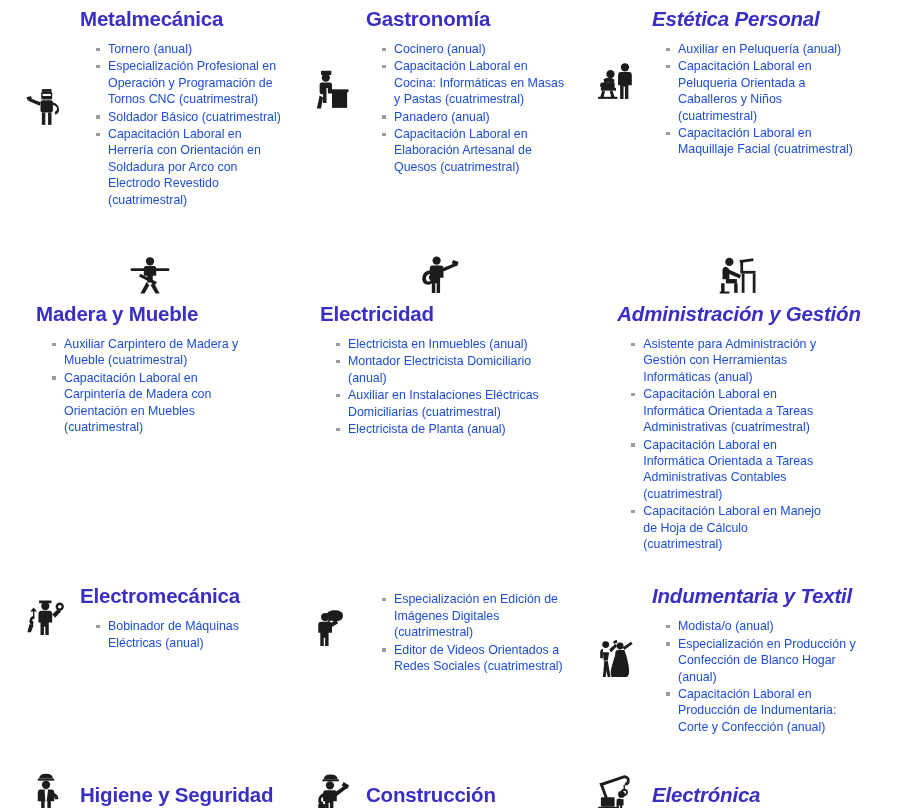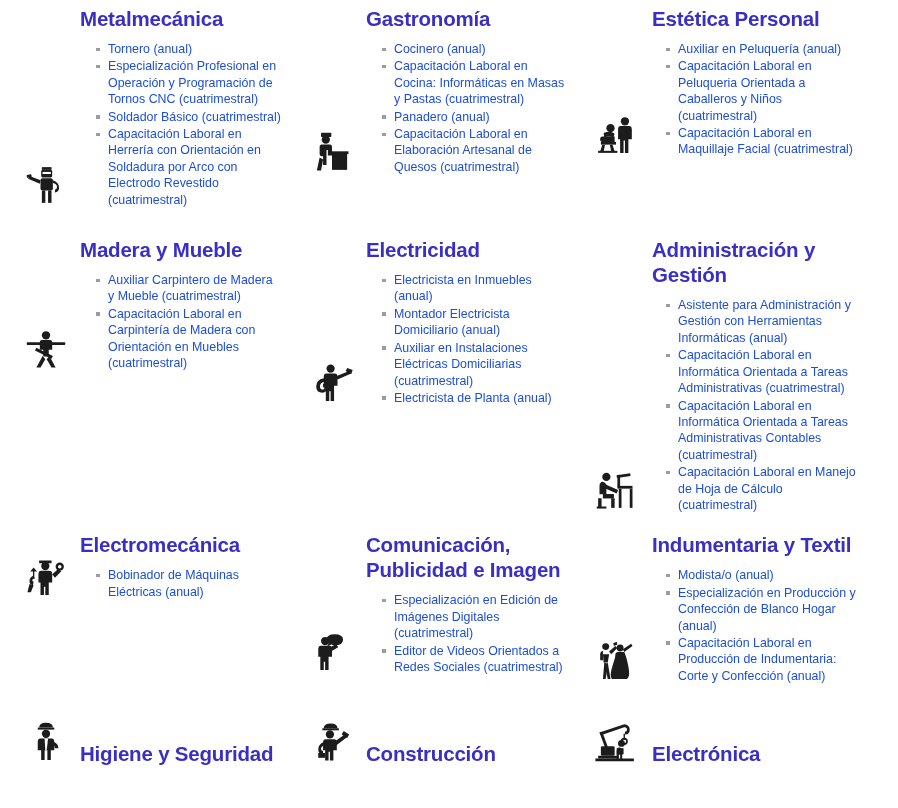--- a/index.html
+++ b/index.html
@@ -20,28 +20,28 @@
   .grid {
     width: 898px;
     display: grid;
     grid-template-columns: 290px 290px 318px;
     grid-auto-rows: min-content;
     align-items: start;
   }
 
   .card {
     display: flex;
-    align-items: flex-end;
+    align-items: center;
     padding: 0 8px 0 0;
   }
 
   
   .row-0 { margin-top: 4px; }
-  .row-1 { margin-top: 26px; }
-  .row-2 { margin-top: 16px; }
+  .row-1 { margin-top: 42px; flex-direction: column; }
+  .row-2 { margin-top: 28px; }
   .row-3 { margin-top: 33px; }
 
   .icon-wrap {
     flex: 0 0 auto;
     width: 56px;
     height: 48px;
     display: flex;
     align-items: flex-start;
     justify-content: center;
     padding-top: 2px;
@@ -60,21 +60,21 @@
 
   .cat-title {
     margin: 0;
     color: #3a2fc4;
     font-size: 20.5px;
     line-height: 25px;
     font-weight: 700;
     letter-spacing: -0.2px;
     padding-top: 2px;
   }
-  .card.col-2 .cat-title { padding-left: 2px; }
+  .card.col-2 .cat-title { padding-left: 2px; font-style: italic; }
 
   ul.courses {
     list-style: none;
     margin: 10px 0 0 0;
     padding: 0 0 0 16px;
   }
   ul.courses li {
     position: relative;
     color: #1d4ed8;
     font-size: 12.4px;
@@ -275,21 +275,20 @@
         <svg width="44" height="44" viewBox="0 0 64 64">
           <g fill="#1c1c1c">
     <circle cx="22" cy="16" r="6"></circle>
     <path d="M16 23 h12 q4 0 4 5 v11 h-5 v19 h-5 v-12 h-2 v12 h-5 v-19 h-3 v-11 q0 -5 4 -5Z"></path>
     <path d="M28 26 l10 -6 l3 5 l-10 6 Z"></path>
     <path d="M36 6 q12 0 12 8 q0 8 -12 8 q-3 0 -5 -1 l-6 3 l2 -5 q-3 -2 -3 -5 q0 -8 12 -8 Z"></path>
   </g>
         </svg>
       </div>
       <div class="body">
-        <h2 class="cat-title">Comunicación, Publicidad e Imagen</h2>
         <ul class="courses">
           <li>Especialización en Edición de Imágenes Digitales (cuatrimestral)</li>
           <li>Editor de Videos Orientados a Redes Sociales (cuatrimestral)</li>
         </ul>
       </div>
     </div>
     <div class="card col-2 row-2">
       <div class="icon-wrap">
         <svg width="46" height="44" viewBox="0 0 64 64">
           <g fill="#1c1c1c">

